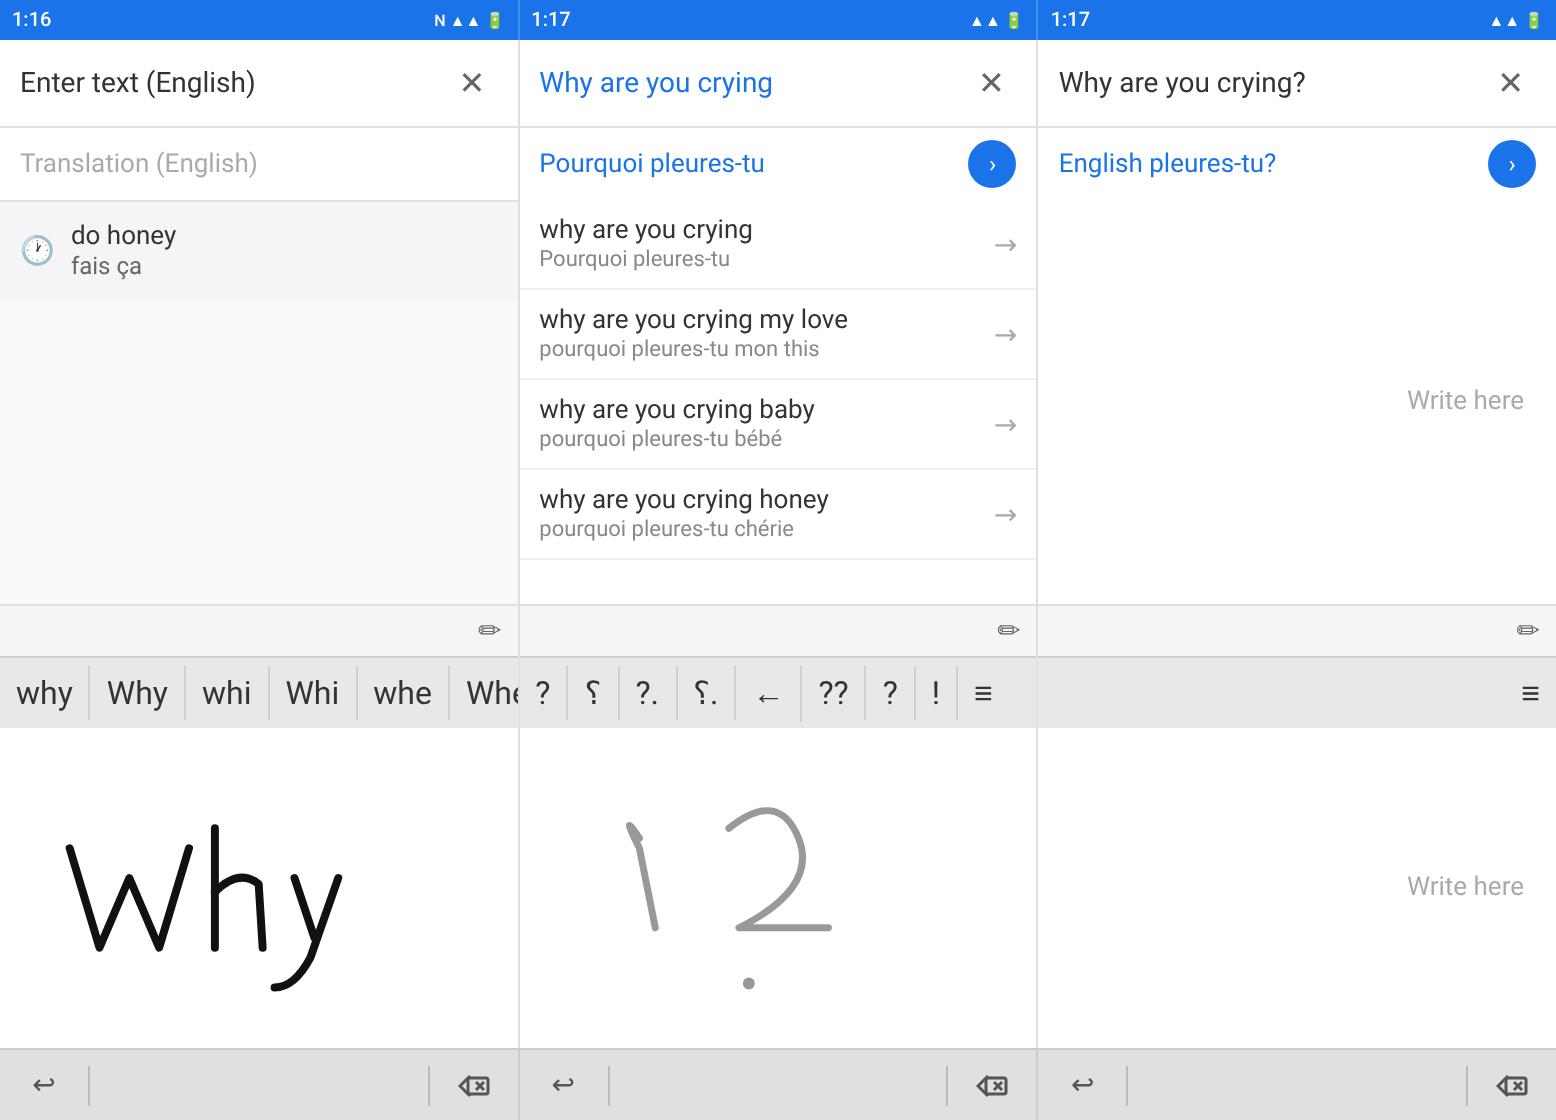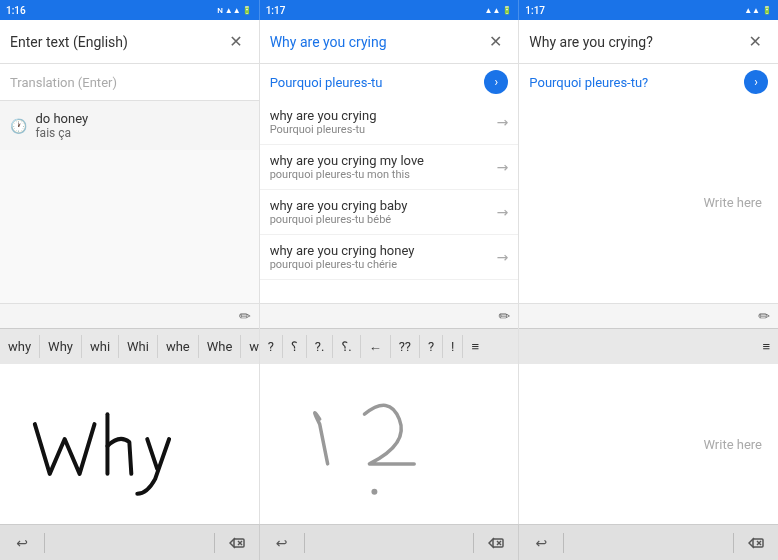--- a/index.html
+++ b/index.html
@@ -185,21 +185,21 @@
     .word-bar {
       display: flex;
       align-items: center;
       background: #e8e8e8;
       border-top: 1px solid #ccc;
       height: 36px;
       overflow: hidden;
     }
     .word-chip {
       padding: 4px 8px;
-      font-size: 13px;
+      font-size: 16px;
       color: #333;
       white-space: nowrap;
       border-right: 1px solid #d0d0d0;
       cursor: pointer;
     }
     .word-chip:last-child {
       border-right: none;
     }
     .word-bar-items {
       display: flex;
@@ -304,21 +304,21 @@
 </div>
 
 <div class="panels">
 
   <div class="panel">
     <div class="panel-header">
       <span class="panel-title">Enter text (English)</span>
       <span class="close-btn">✕</span>
     </div>
     <div class="translation-row">
-      <span class="translation-text placeholder">Translation (Enter)</span>
+      <span class="translation-text placeholder">Translation (English)</span>
     </div>
     <div class="history-section">
       <div class="history-item">
         <span class="history-icon">🕐</span>
         <div class="history-text">
           <div>do honey</div>
           <div>fais ça</div>
         </div>
       </div>
     </div>
@@ -398,21 +398,21 @@
       </div>
     </div>
   </div>
 
   <div class="panel">
     <div class="panel-header">
       <span class="panel-title">Why are you crying?</span>
       <span class="close-btn">✕</span>
     </div>
     <div class="translation-row">
-      <span class="translation-text" style="color:#1a73e8;">Pourquoi pleures-tu?</span>
+      <span class="translation-text" style="color:#1a73e8;">English pleures-tu?</span>
       <div class="arrow-circle">›</div>
     </div>
     <div style="flex:1;background:white;position:relative;">
       <span class="write-here-text">Write here</span>
     </div>
     <div class="pencil-area">
       <span class="pencil-icon">✏</span>
     </div>
 
     <div class="word-bar">

